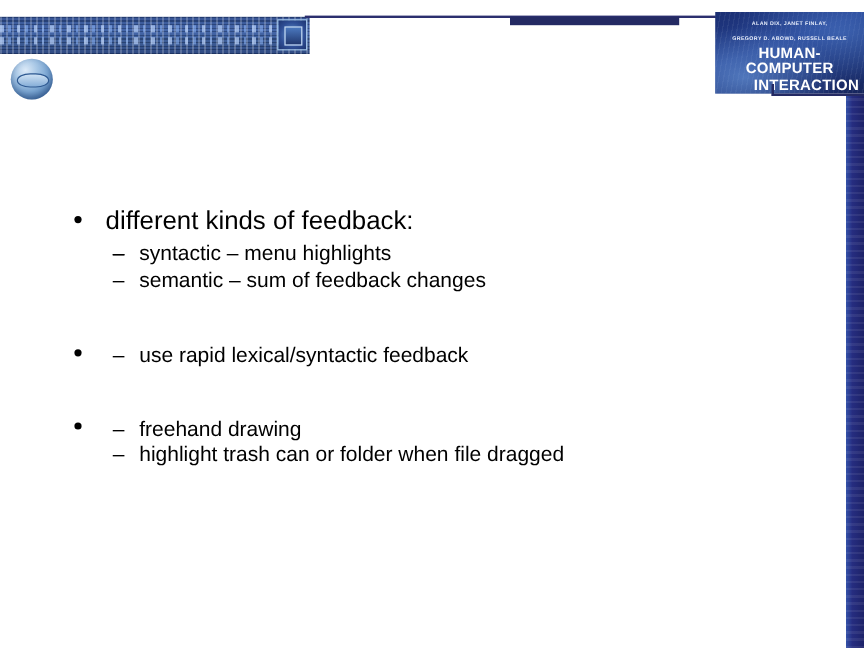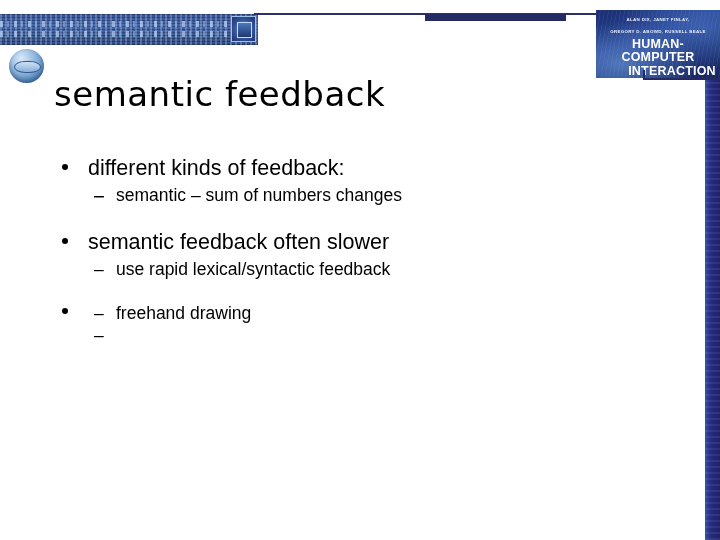--- a/index.html
+++ b/index.html
@@ -208,21 +208,21 @@
     left: 54px;
     top: 155px;
     width: 620px;
   }
   .lvl1 {
     position: relative;
     padding-left: 34px;
     font-size: 21.5px;
     line-height: 26px;
     color: #000000;
-    margin-top: 0;
+    margin-top: 16px;
   }
   .lvl1 .dot {
     position: absolute;
     left: 8px;
     top: 9px;
     width: 6px;
     height: 6px;
     border-radius: 50%;
     background: #000000;
   }
@@ -266,60 +266,60 @@
     <div class="book-title-2">INTERACTION</div>
 
   </div>
   <div class="cover-tick"></div>
   <div class="cover-underline"></div>
 
   <div class="right-stripe"></div>
 
   <div class="logo-globe"></div>
 
-  <div class="slide-title">semantic feedback</div>
 
   <div class="content">
 
     <div class="lvl1">
       <span class="dot"></span>
       <span>different kinds of feedback:</span>
     </div>
     <div class="sub-gap"></div>
     <div class="lvl2">
       <span class="dash">–</span>
     </div>
     <div class="lvl2">
       <span class="dash">–</span>
-    </div>
-    <div class="lvl2">
-      <span class="dash">–</span>
-      <span>semantic – sum of numbers changes</span>
+      <span>syntactic – menu highlights</span>
+    </div>
+    <div class="lvl2">
+      <span class="dash">–</span>
+      <span>semantic – sum of feedback changes</span>
     </div>
 
     <div class="gap-lg"></div>
 
     <div class="lvl1">
       <span class="dot"></span>
-      <span>semantic feedback often slower</span>
     </div>
     <div class="sub-gap"></div>
     <div class="lvl2">
       <span class="dash">–</span>
       <span>use rapid lexical/syntactic feedback</span>
     </div>
 
     <div class="gap-md"></div>
 
     <div class="lvl1">
       <span class="dot"></span>
     </div>
     <div class="sub-gap"></div>
     <div class="lvl2">
       <span class="dash">–</span>
       <span>freehand drawing</span>
     </div>
     <div class="lvl2">
       <span class="dash">–</span>
+      <span>highlight trash can or folder when file dragged</span>
     </div>
 
   </div>
 </div>
 
 </body></html>

